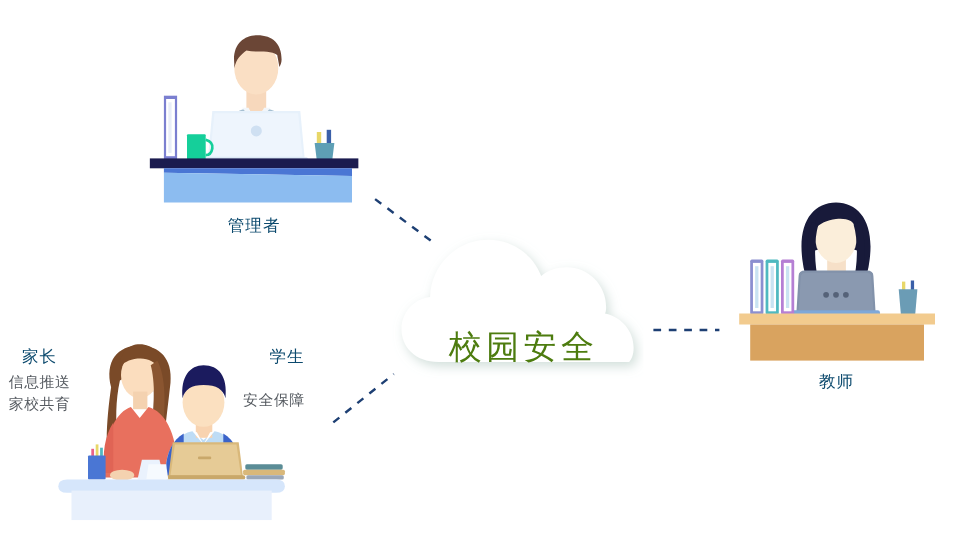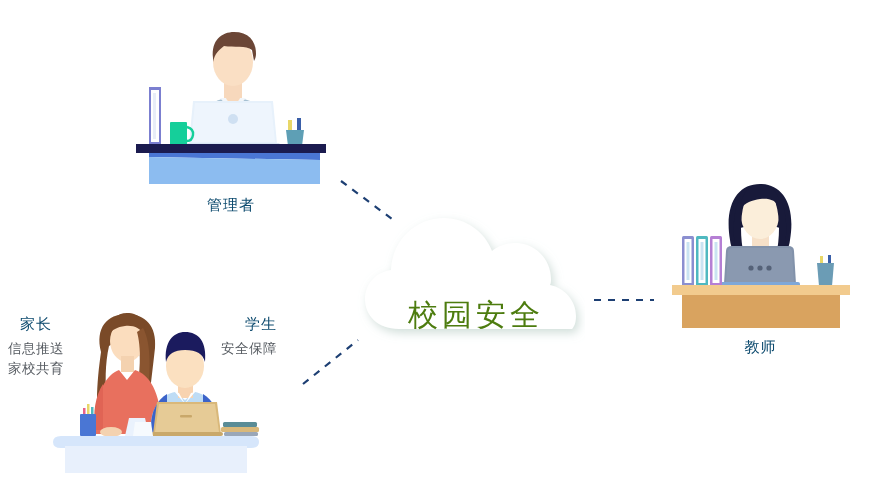--- a/index.html
+++ b/index.html
@@ -291,16 +291,16 @@
   </div>
 
   <div class="abs" style="left:8px; top:315px;text-align:center;">
     <div class="role-title">家长</div>
     <div class="role-desc" style="margin-top:4px;">信息推送</div>
     <div class="role-desc">家校共育</div>
   </div>
 
   <div class="abs" style="left:221px; top:315px;">
     <div class="role-title" style="text-align:right;">学生</div>
-    <div class="role-desc" style="margin-top:4px;">安全保障</div>
+    <div class="role-desc" style="margin-top:20px;">安全保障</div>
   </div>
 
 </div>
 
 </body></html>

